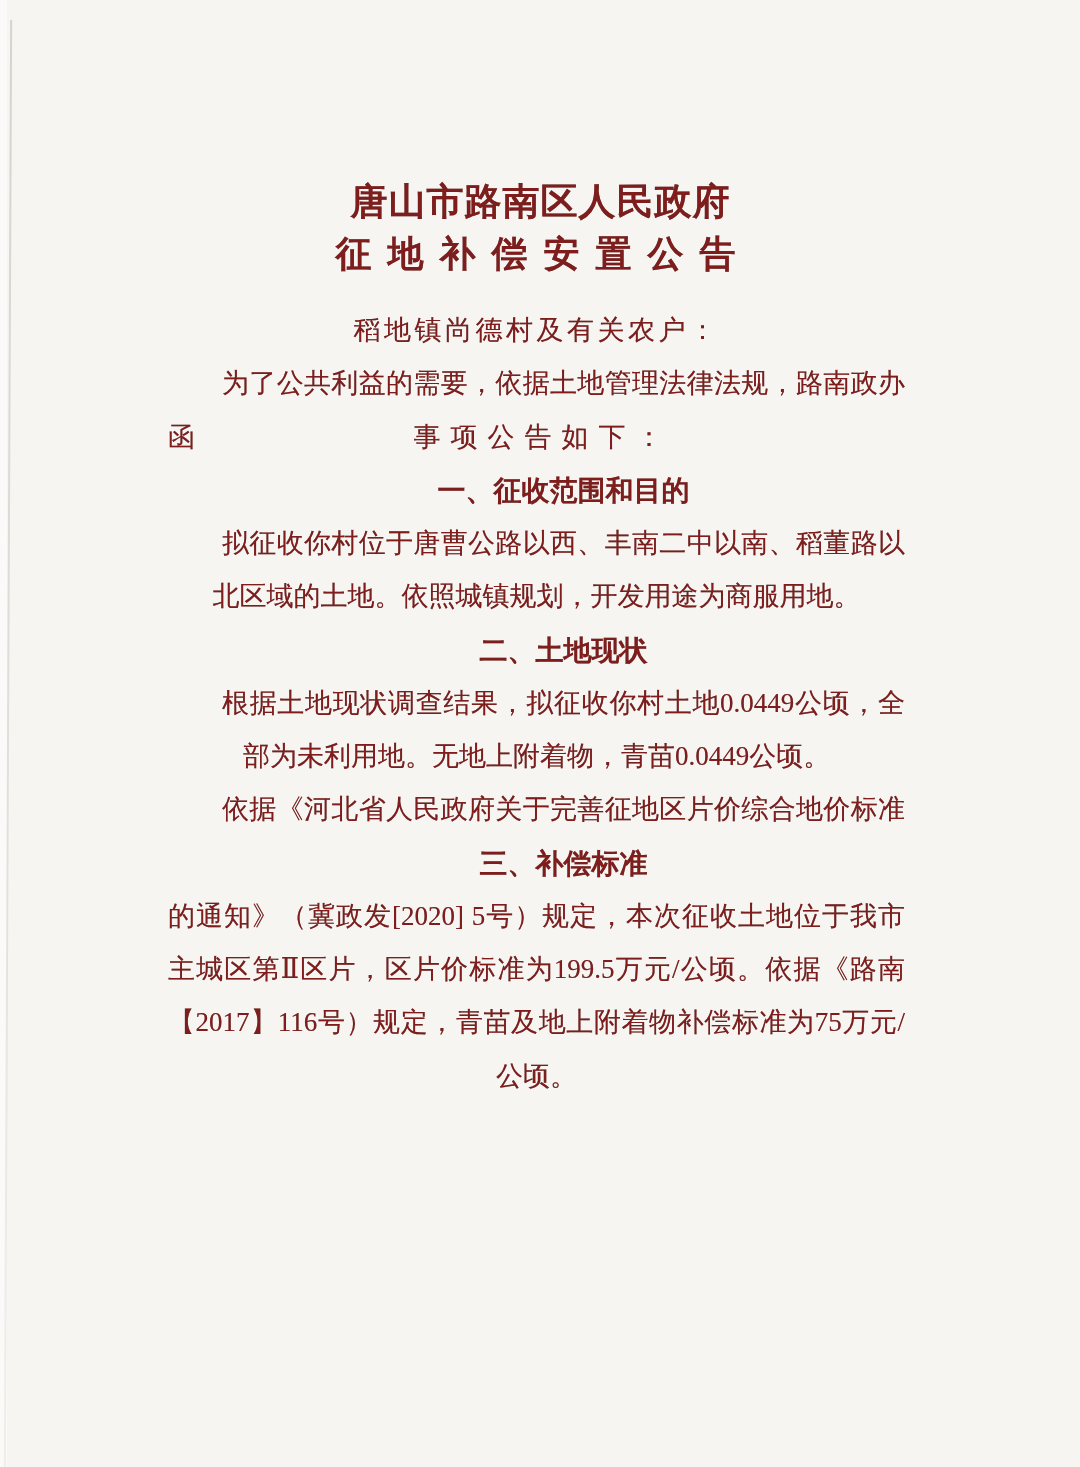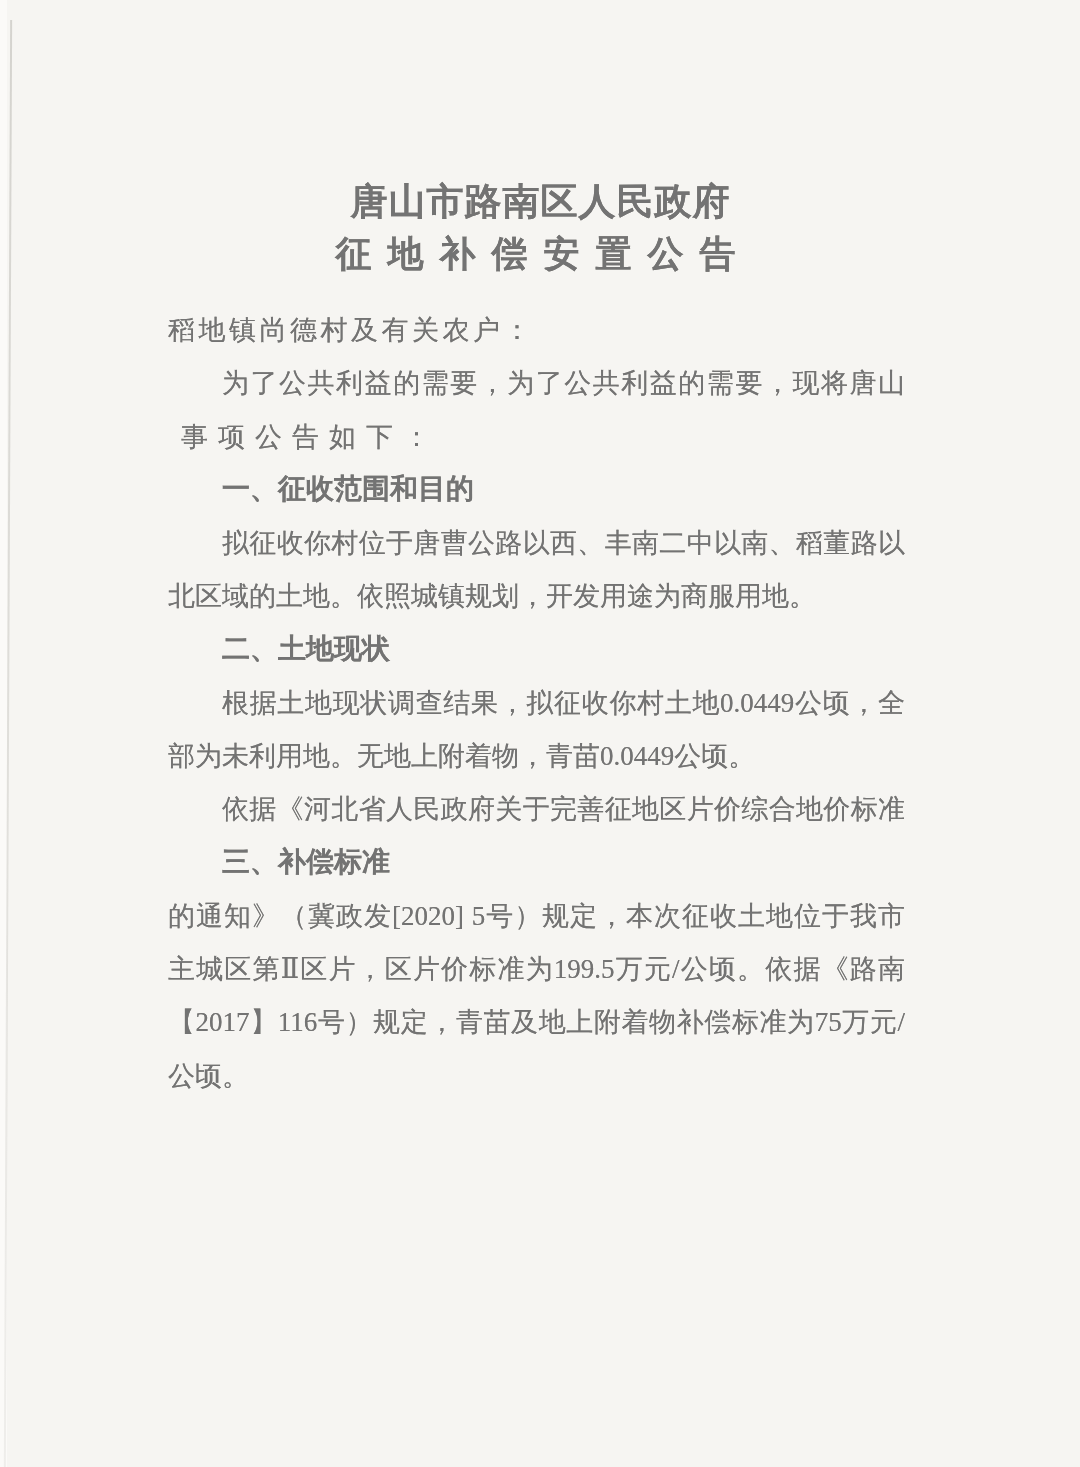--- a/index.html
+++ b/index.html
@@ -7,21 +7,21 @@
     padding: 0;
     background: #e9e8e5;
   }
   .page {
     position: relative;
     width: 1080px;
     height: 1467px;
     margin: 0 auto;
     background: #f6f5f2;
     overflow: hidden;
-    color: #737373;
+    color: #7f1d1d;
     font-family: "Liberation Serif", "DejaVu Serif", serif;
   }
   
   .scan-edge {
     position: absolute;
     left: 7px;
     top: 20px;
     width: 2px;
     height: 1447px;
     background: linear-gradient(180deg, rgba(150,148,140,0.35), rgba(150,148,140,0.12));
@@ -62,51 +62,51 @@
     top: 304px;
     left: 168px;
     width: 737px;
     font-size: 27px;
     text-shadow: 0 0 0.6px rgba(60,58,52,0.55);
   }
   .line {
     height: 53.25px;
     line-height: 53.25px;
     white-space: nowrap;
-    text-align: left;
+    text-align: center;
   }
   .justify {
     white-space: normal;
     text-align: justify;
     text-align-last: justify;
   }
   .indent { text-indent: 54px; }
   .heading {
-    font-family: Liberation Mono, monospace;
+    font-family: Liberation Sans, sans-serif;
     font-weight: 700;
     font-size: 28px;
   }
   .track-slight { letter-spacing: 3.5px; }
   .track-wide { letter-spacing: 10px; margin-left: 13px; }
 </style>
 </head>
 <body>
 
 <div class="page">
   <div class="scan-strip"></div>
   <div class="scan-edge"></div>
 
   <div class="title-block">
     <div class="title-line-1">唐山市路南区人民政府</div>
     <div class="title-line-2">征地补偿安置公告</div>
   </div>
 
   <div class="doc-body">
     <div class="line track-slight">稻地镇尚德村及有关农户：</div>
-    <div class="line indent justify">为了公共利益的需要，为了公共利益的需要，现将唐山</div>
+    <div class="line indent justify">为了公共利益的需要，依据土地管理法律法规，路南政办函</div>
     <div class="line track-wide">事项公告如下：</div>
     <div class="line heading indent">一、征收范围和目的</div>
     <div class="line indent justify">拟征收你村位于唐曹公路以西、丰南二中以南、稻董路以</div>
     <div class="line">北区域的土地。依照城镇规划，开发用途为商服用地。</div>
     <div class="line heading indent">二、土地现状</div>
     <div class="line indent justify">根据土地现状调查结果，拟征收你村土地0.0449公顷，全</div>
     <div class="line">部为未利用地。无地上附着物，青苗0.0449公顷。</div>
     <div class="line indent justify">依据《河北省人民政府关于完善征地区片价综合地价标准</div>
     <div class="line heading indent">三、补偿标准</div>
     <div class="line justify">的通知》（冀政发[2020] 5号）规定，本次征收土地位于我市</div>

